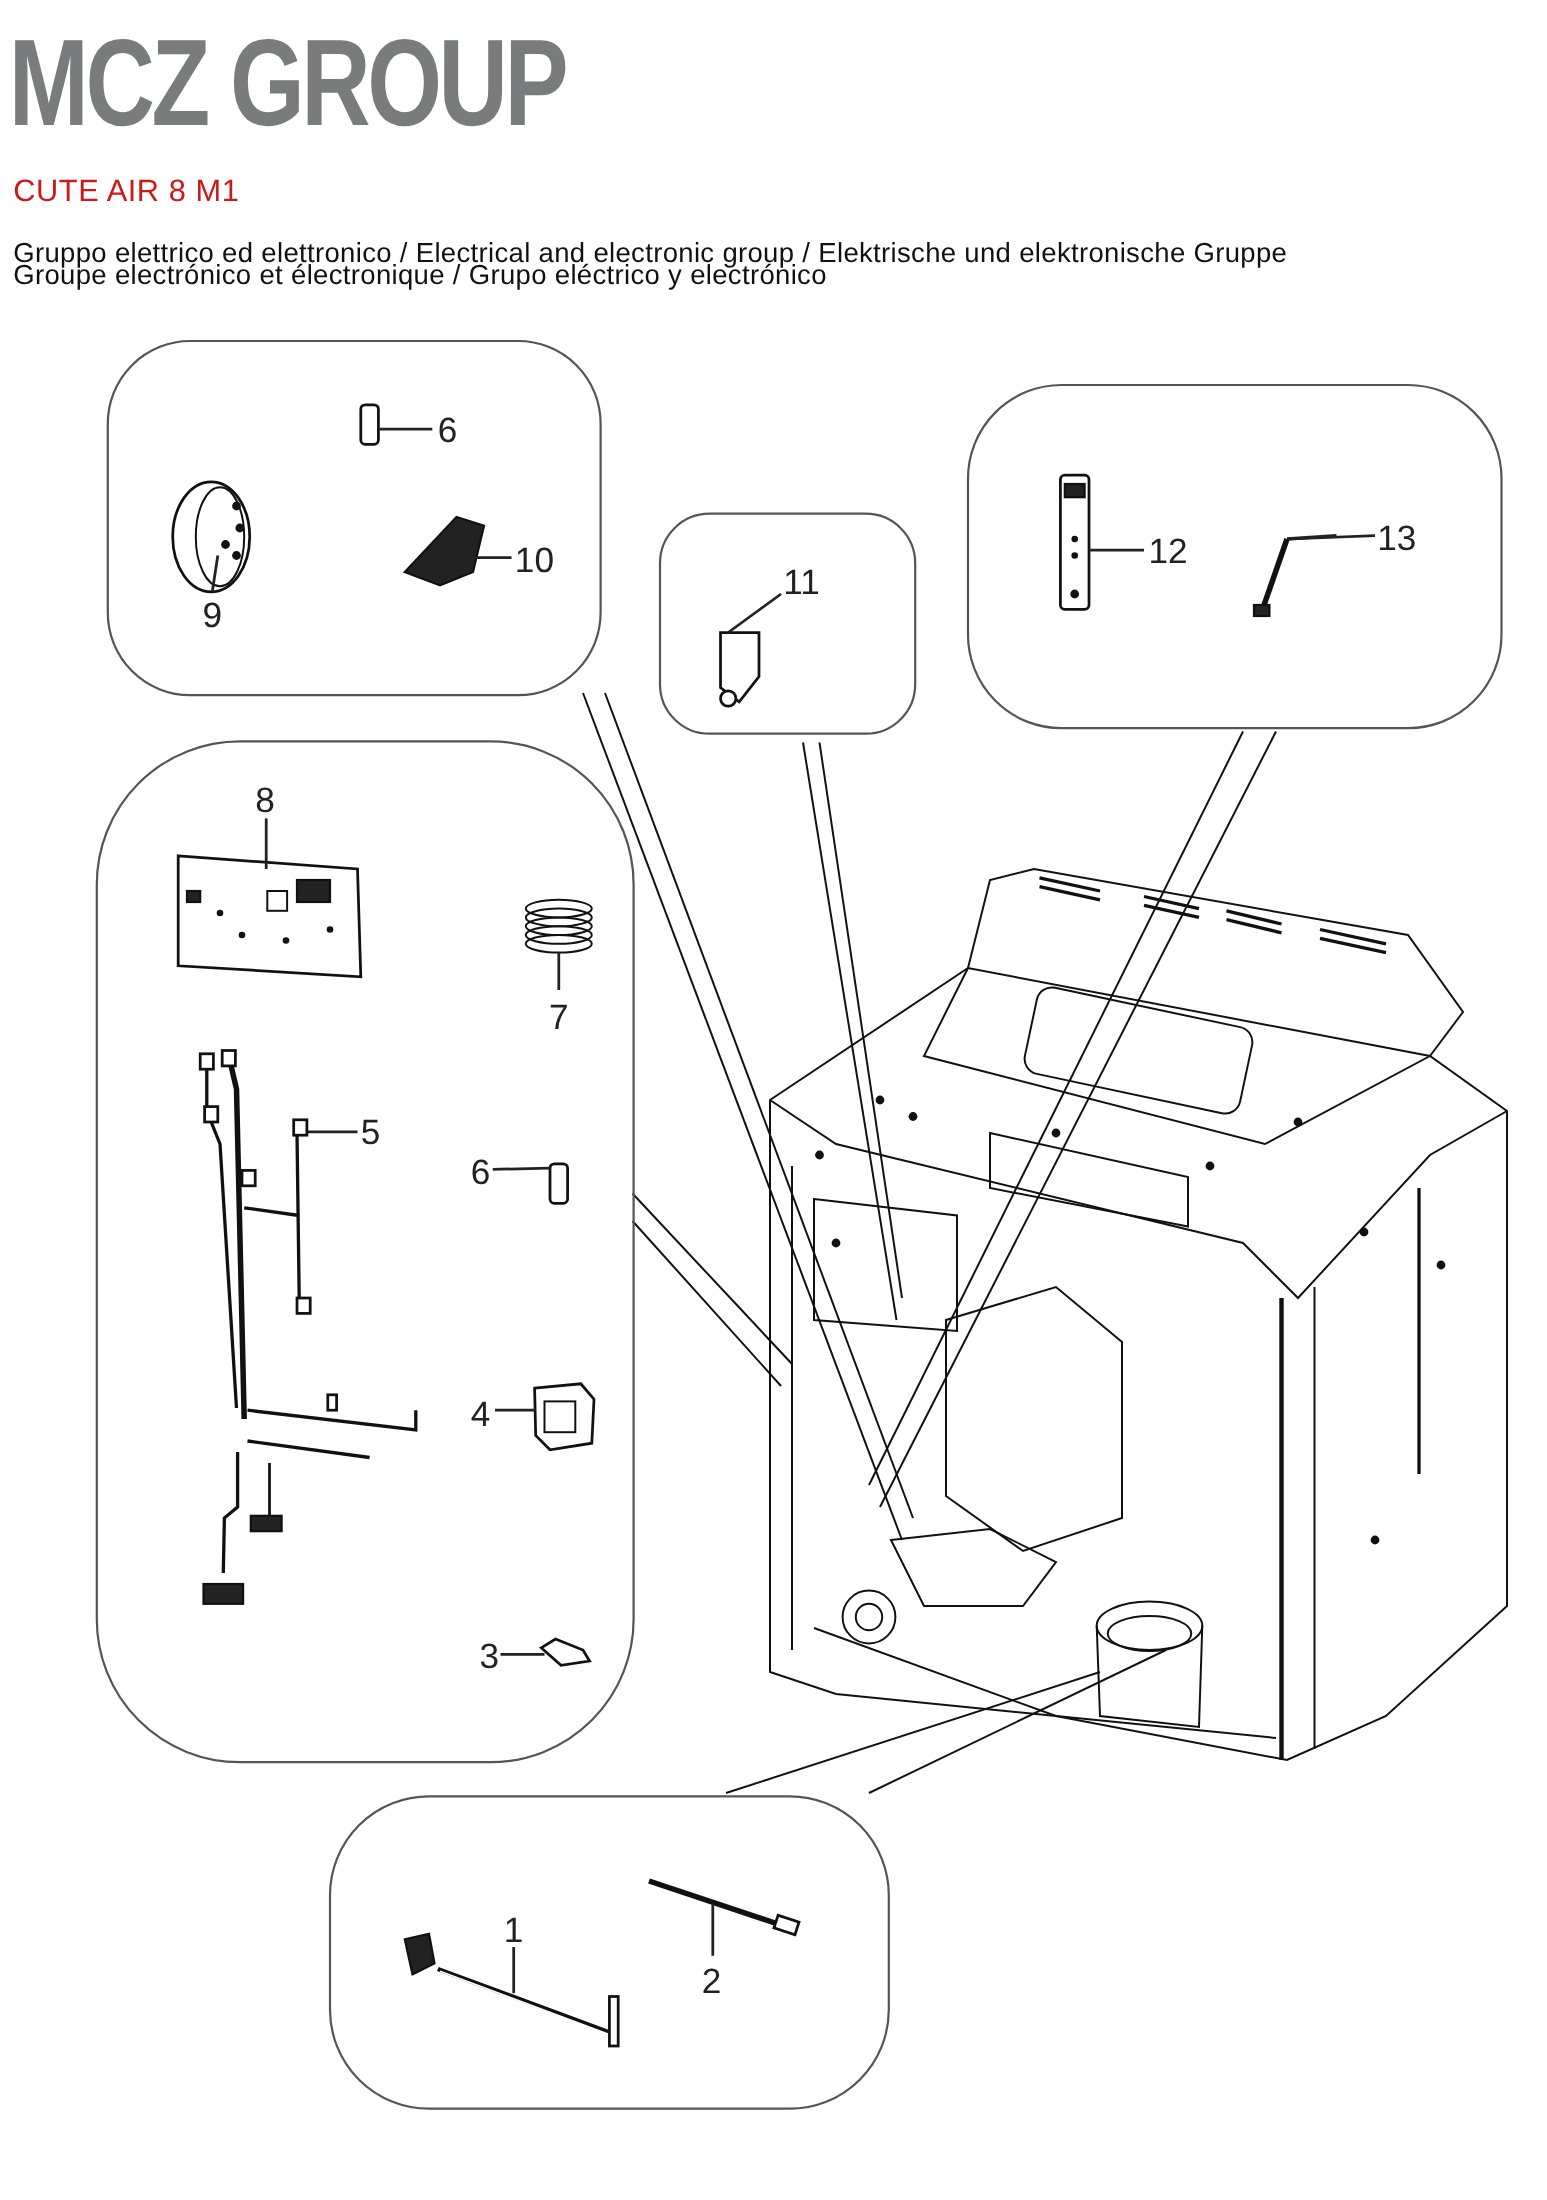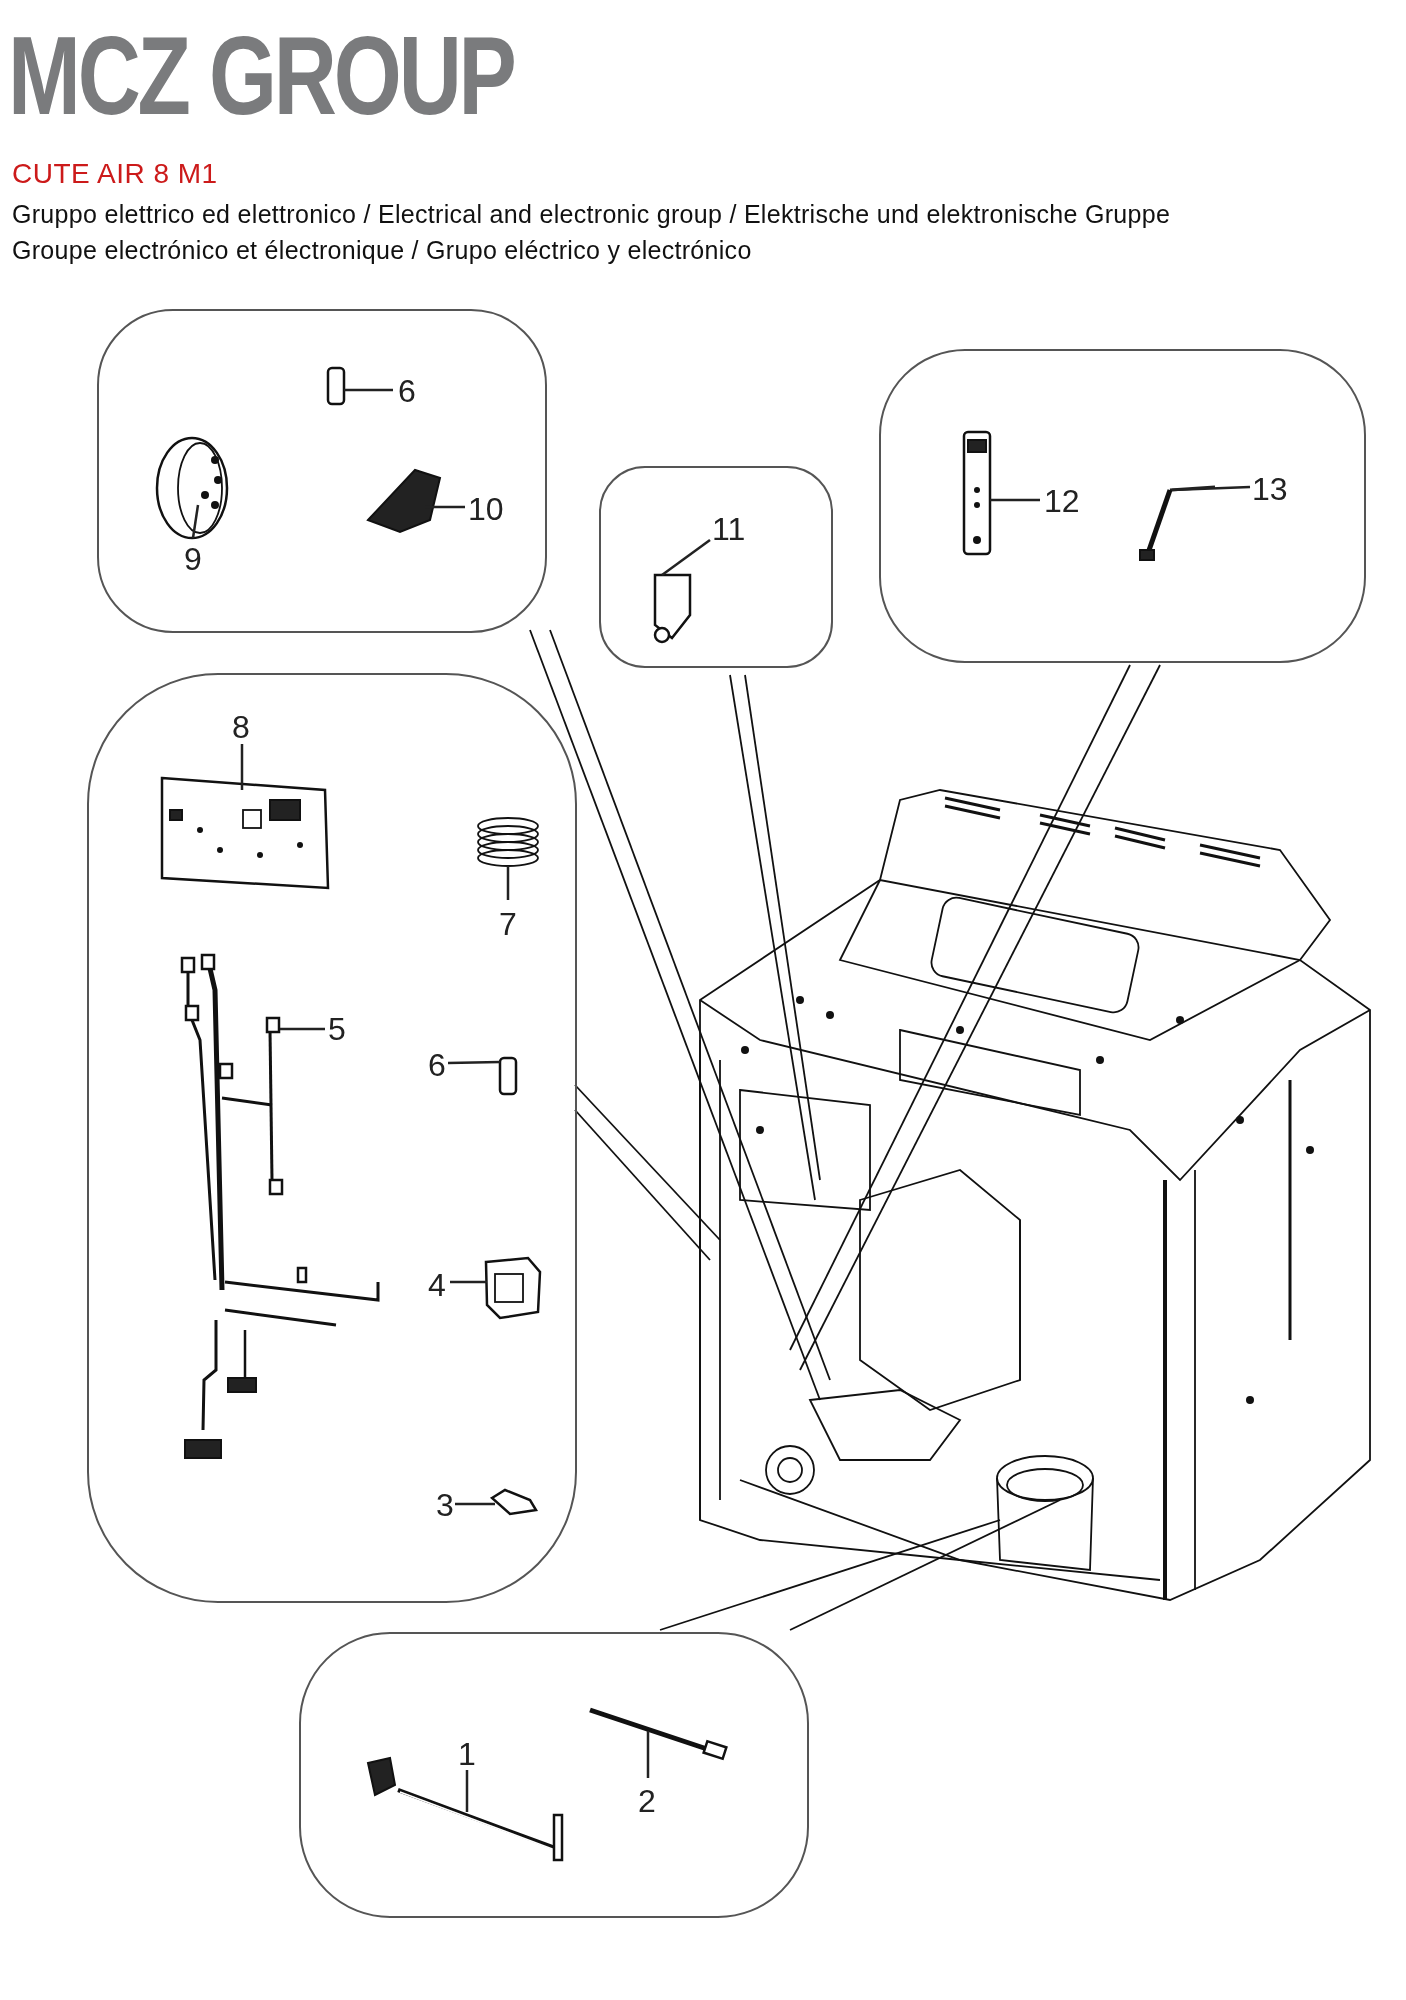--- a/index.html
+++ b/index.html
@@ -12,21 +12,21 @@
   }
   .model {
     position: absolute; left: 12px; top: 158px;
     font-family: "Liberation Sans", sans-serif; font-size: 28px; color: #cc1a1a; letter-spacing: 0.5px;
   }
   .subtitle {
     position: absolute; left: 12px;
     font-family: "Liberation Sans", sans-serif; font-size: 25px; color: #111; letter-spacing: 0.3px;
     white-space: nowrap;
   }
-  .sub1 { top: 200px; }
+  .sub1 { top: 216px; }
   .sub2 { top: 236px; }
   svg#diagram { position: absolute; left: 0; top: 0; }
   .callout { font-family: "Liberation Sans", sans-serif; font-size: 32px; fill: #222; }
   .box { fill: none; stroke: #555; stroke-width: 2; }
   .lead { stroke: #222; stroke-width: 2.5; fill: none; }
   .part { stroke: #111; stroke-width: 2.5; fill: #fff; }
   .part-dark { stroke: #111; stroke-width: 2; fill: #222; }
   .thin { stroke: #111; stroke-width: 1.8; fill: none; }
   .hole { fill: #111; }
 </style>

